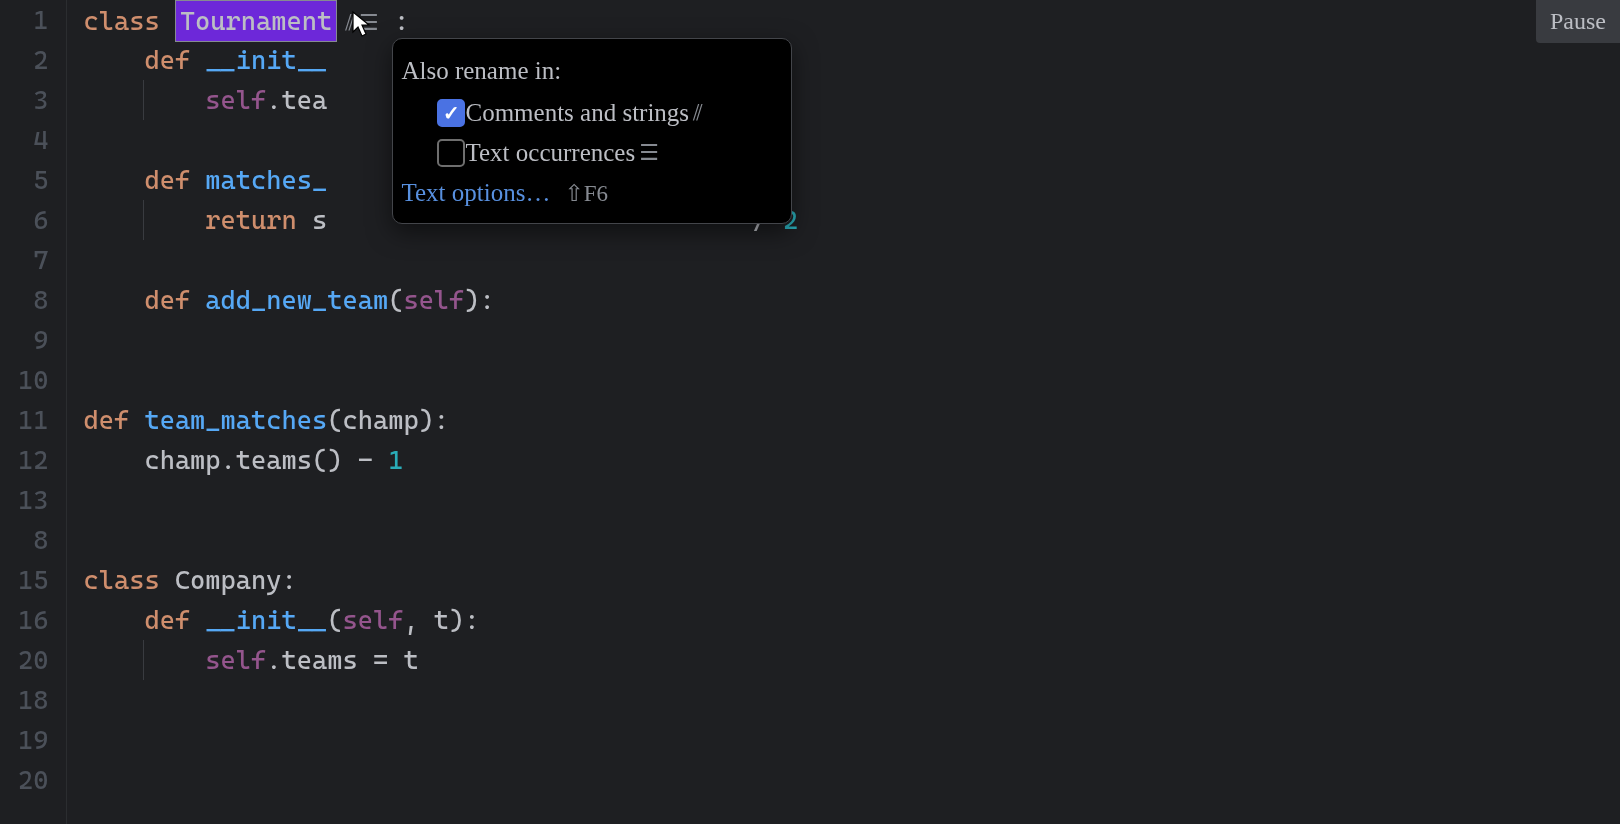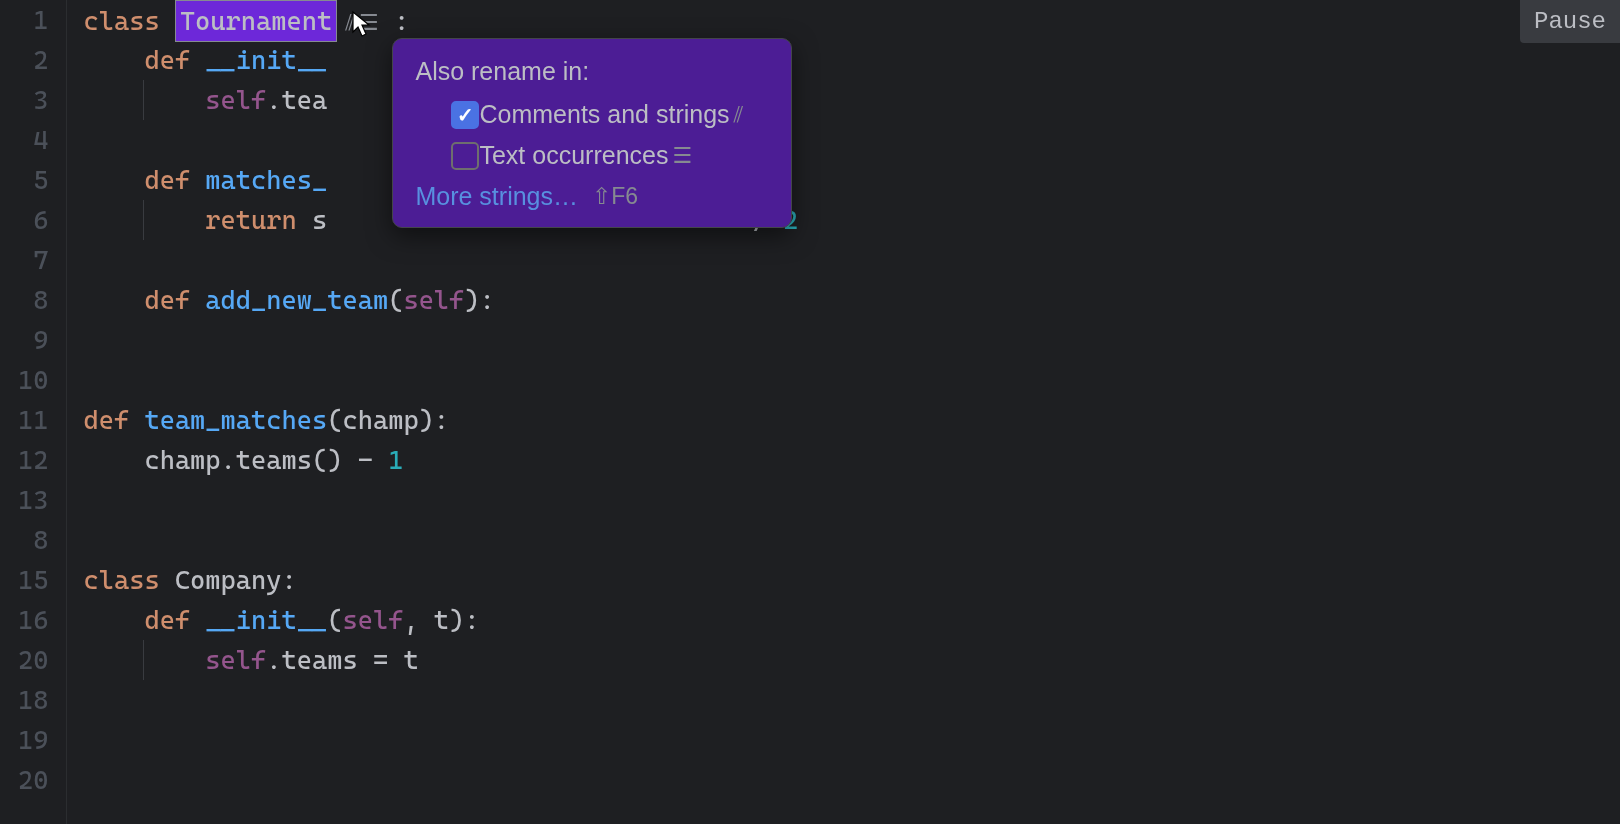--- a/index.html
+++ b/index.html
@@ -73,26 +73,26 @@
     }
     .inline-icon {
       color: #868a91;
       font-size: 22px;
     }
     
     .popup {
       position: absolute;
       top: 38px;
       left: 325px;
-      background: #4c1d95;
+      background: #000000;
       border: 1px solid #43454a;
       border-radius: 10px;
-      padding: 18px 22px 16px 22px;
+      padding: 18px 22px 16px 8px;
       box-shadow: 0 8px 24px rgba(0,0,0,0.5);
-      font-family: Liberation Sans, sans-serif;
+      font-family: Liberation Serif, serif;
       font-size: 25px;
       min-width: 400px;
       z-index: 100;
     }
     .popup-title {
       color: #bcbec4;
       margin-bottom: 14px;
     }
     .checkbox-row {
       display: flex;
@@ -143,21 +143,21 @@
       font-size: 23px;
     }
     
     .pause-btn {
       position: absolute;
       top: 0;
       right: 0;
       background: #393b40;
       color: #bcbec4;
       padding: 8px 14px;
-      font-family: Liberation Mono, monospace;
+      font-family: Liberation Serif, serif;
       font-size: 24px;
       border-bottom-left-radius: 4px;
     }
     
     .cursor {
       position: absolute;
       top: 10px;
       left: 350px;
       z-index: 200;
       pointer-events: none;
@@ -217,21 +217,21 @@
         <div class="checkbox checked"></div>
         <span class="checkbox-label">Comments and strings</span>
         <span class="suffix-icon">⫽</span>
       </div>
       <div class="checkbox-row">
         <div class="checkbox"></div>
         <span class="checkbox-label">Text occurrences</span>
         <span class="suffix-icon">☰</span>
       </div>
       <div class="more-options">
-        <span class="more-link">More strings…</span>
+        <span class="more-link">Text options…</span>
         <span class="shortcut">⇧F6</span>
       </div>
     </div>
 
   </div>
 </div>
 
 <div class="pause-btn">Pause</div>
 
 <svg class="cursor" width="24" height="30" viewBox="0 0 24 30">

